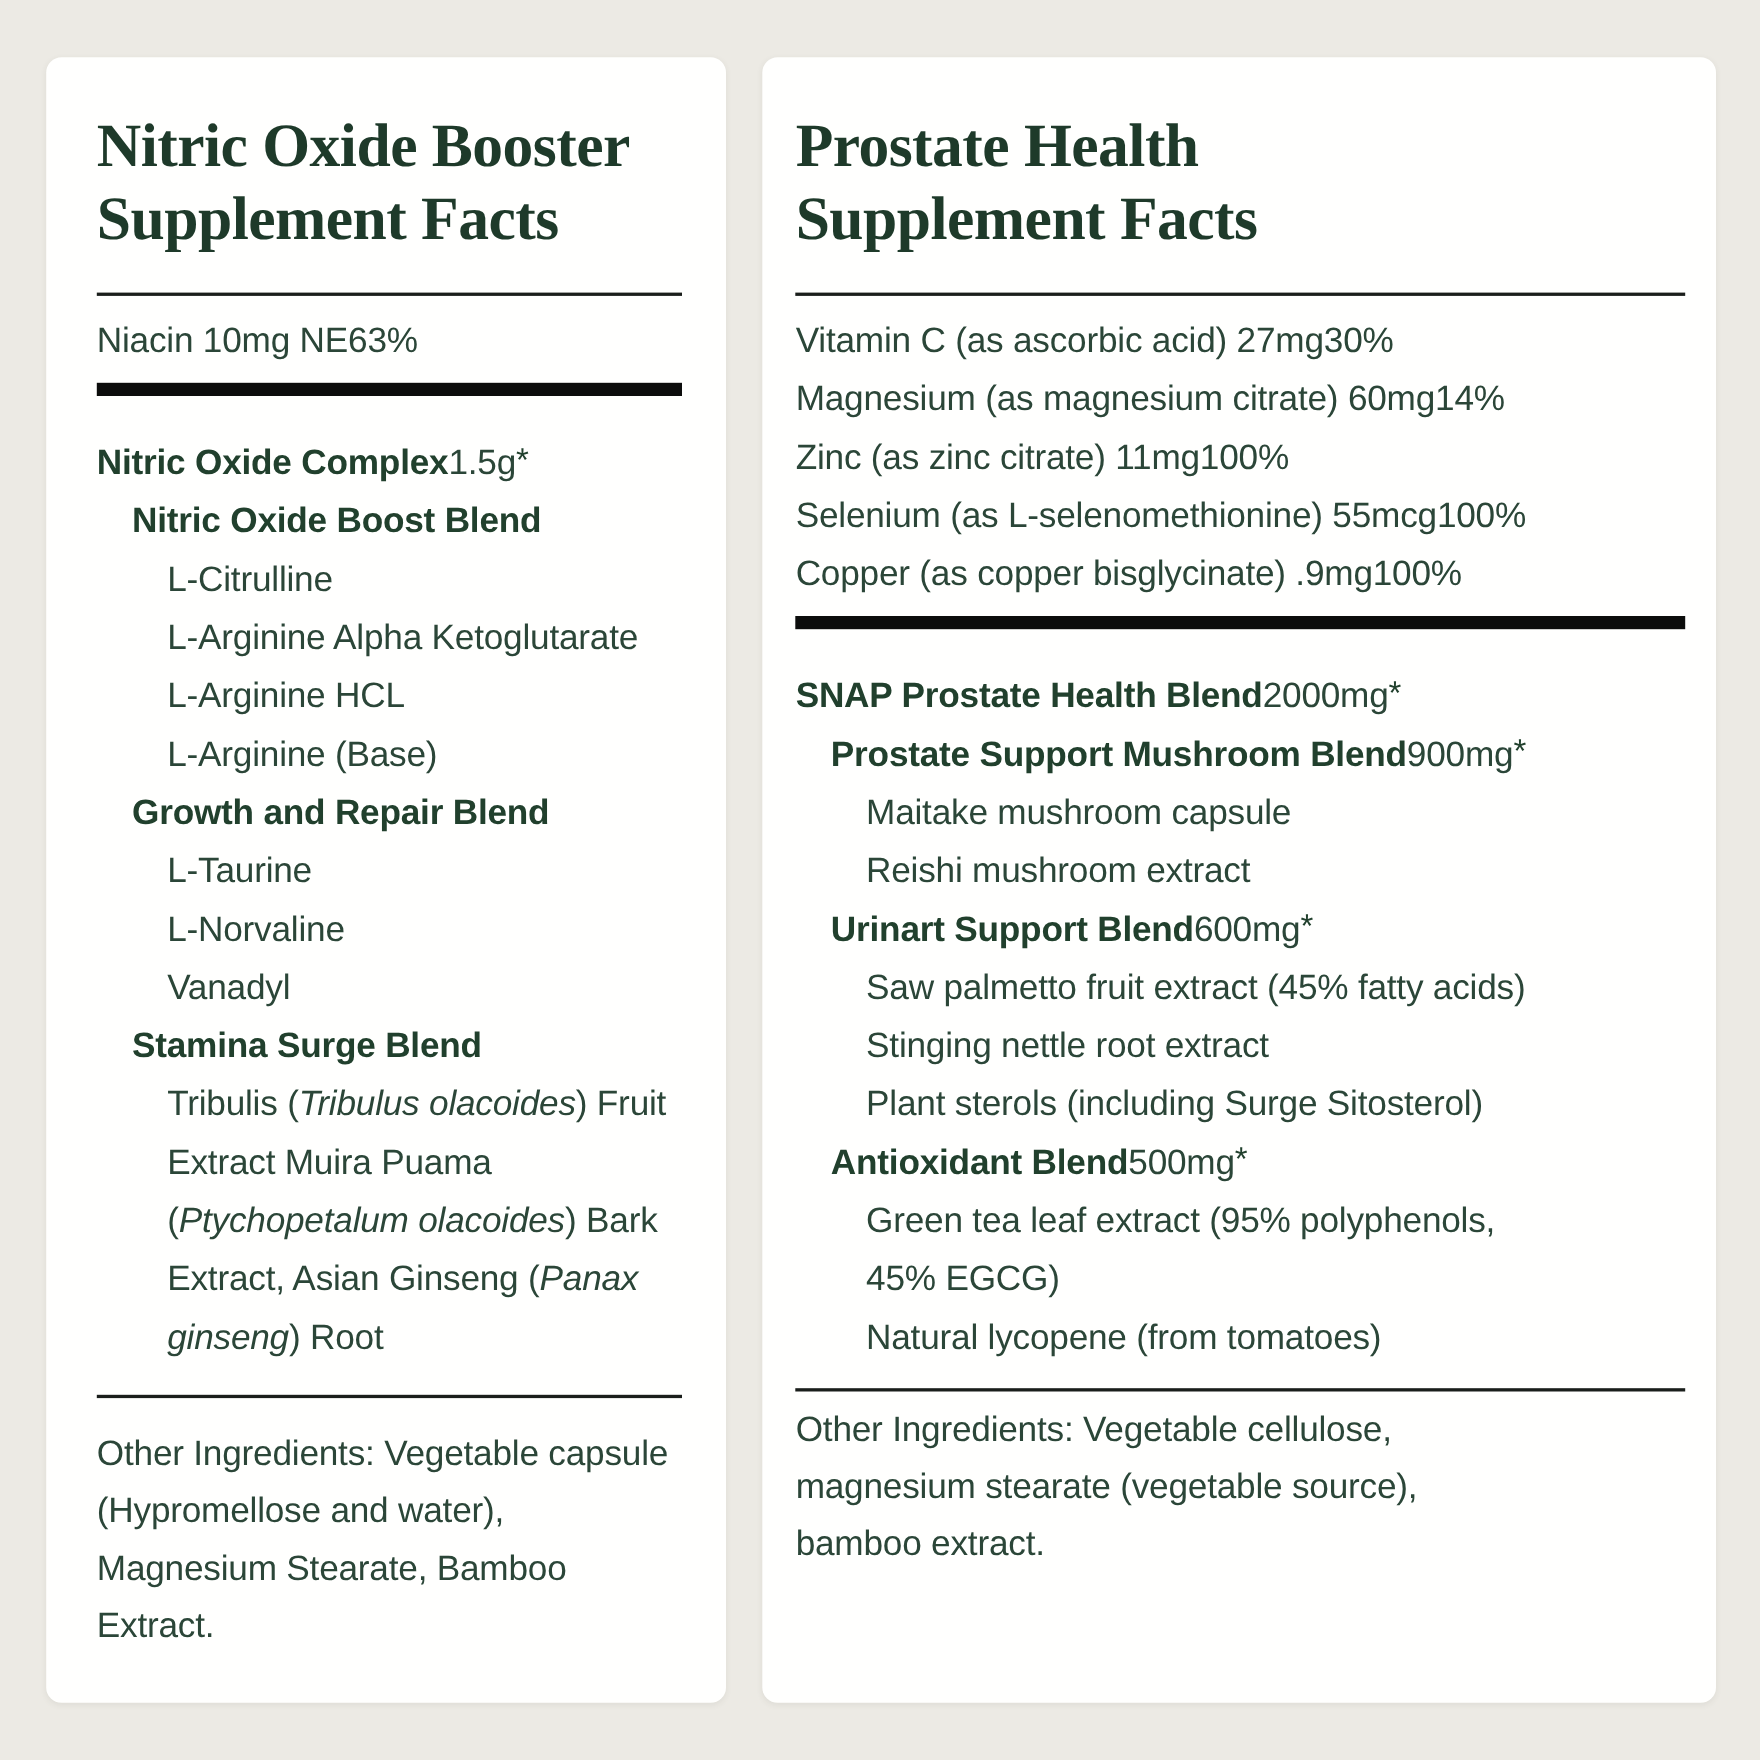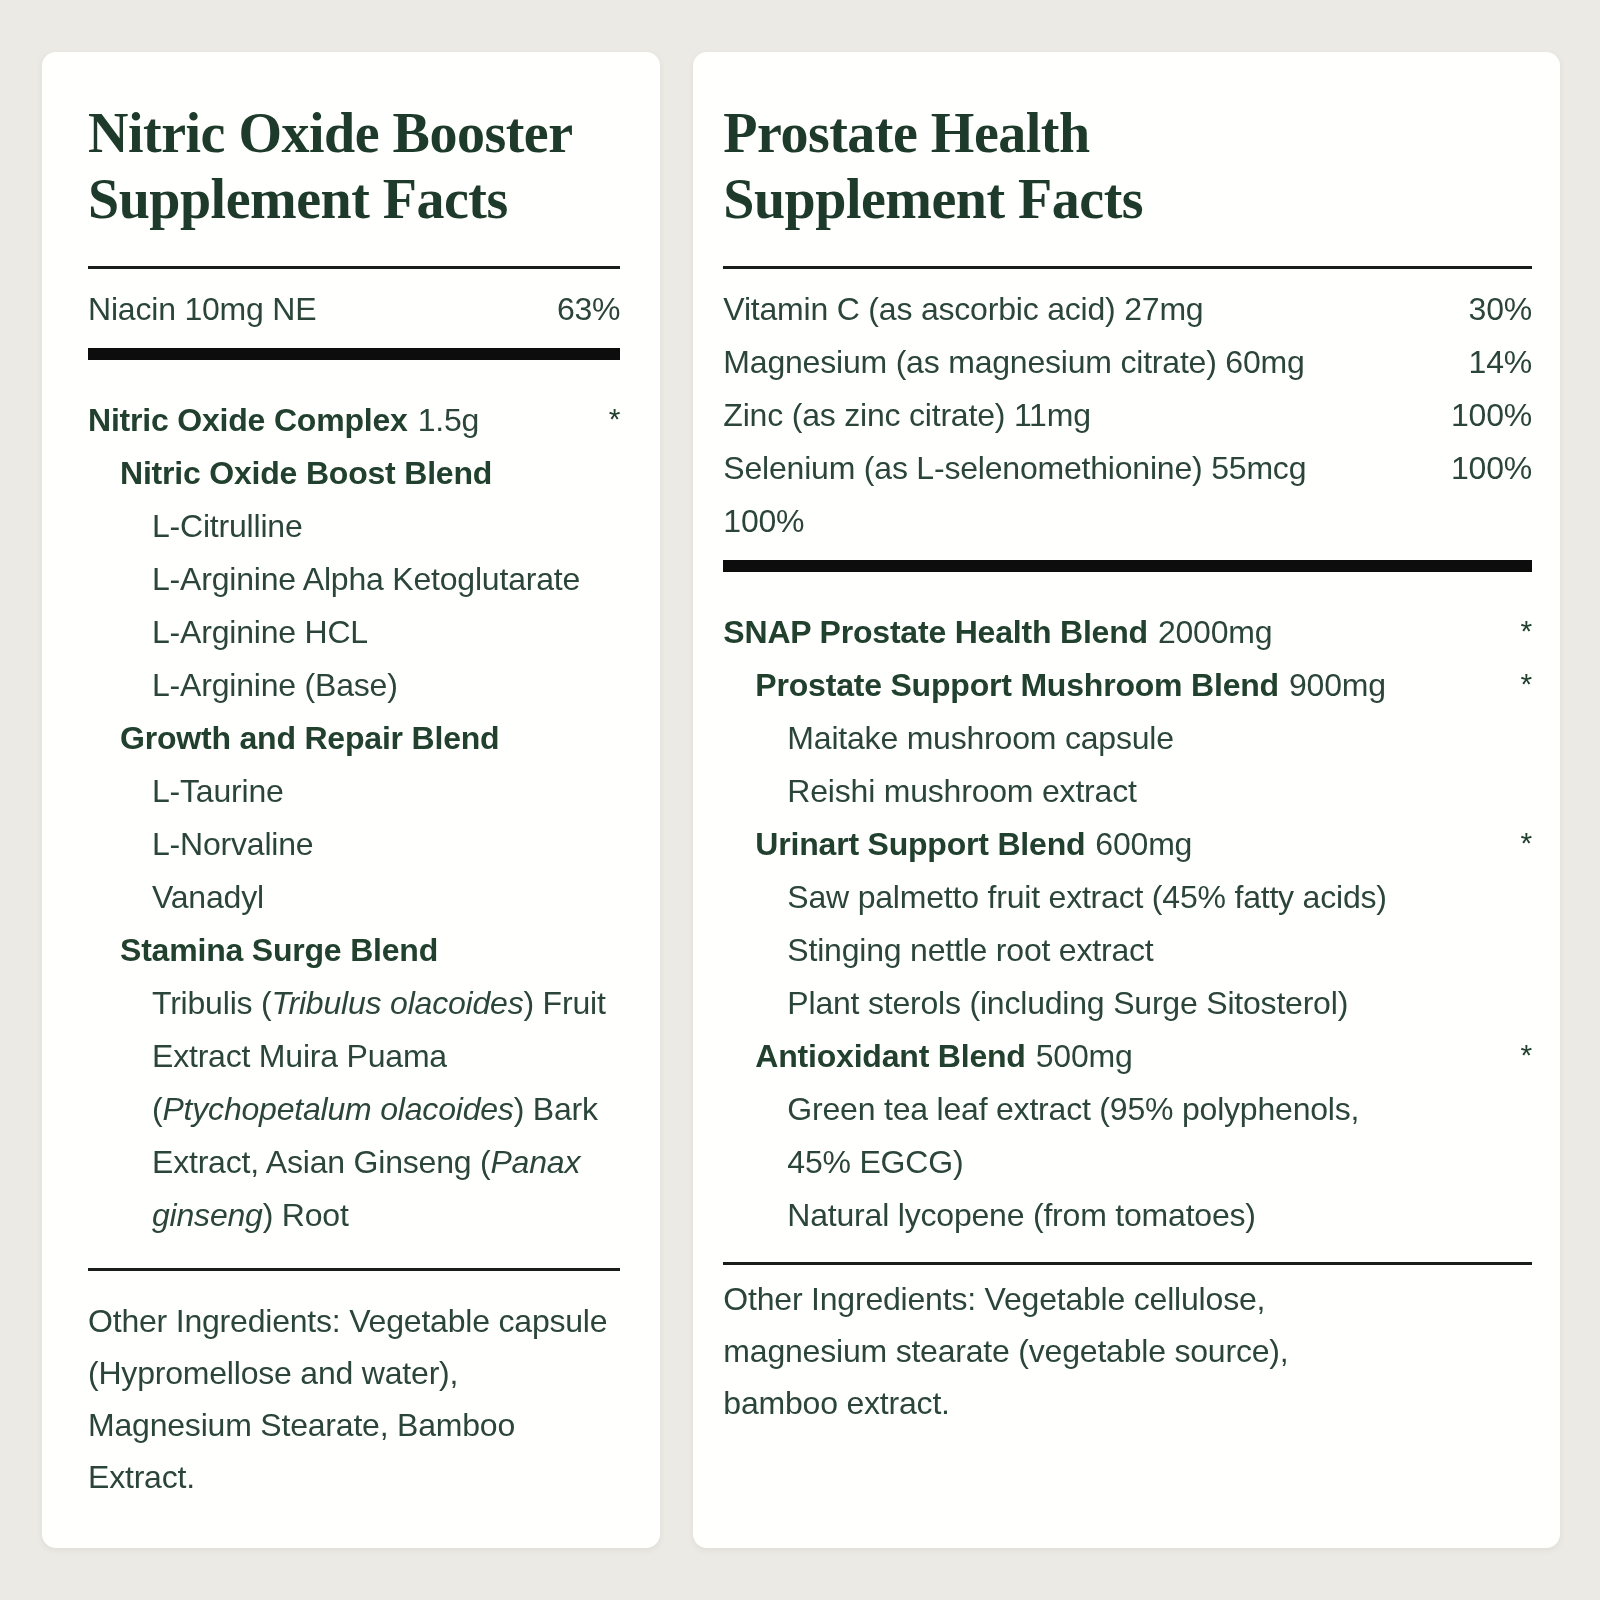--- a/index.html
+++ b/index.html
@@ -11,26 +11,26 @@
   body{background:var(--bg);font-family:"Liberation Sans","DejaVu Sans",sans-serif;}
   .canvas{width:1600px;height:1600px;display:flex;gap:33px;padding:52px 40px 52px 42px;background:var(--bg);}
   .panel{background:var(--panel);border-radius:14px;box-shadow:0 2px 6px rgba(60,60,50,0.08);overflow:hidden;}
   .panel-left{width:635px;padding:48px 40px 0 46px;}
   .panel-right{width:892px;padding:48px 28px 0 30px;}
   .title{font-family:"Liberation Serif","DejaVu Serif",serif;font-weight:700;font-size:56px;line-height:66px;color:var(--title);margin-bottom:34px;letter-spacing:-0.5px;}
   .title span{display:block;}
   .rule-thin{border-top:3px solid var(--rule);height:0;}
   .rule-thick{height:12px;background:var(--bar);}
   .nutrient-rows{padding:14px 0 12px;}
-  .row{display:flex;justify-content:space-between;align-items:flex-start;font-size:32px;line-height:53px;color:var(--text);letter-spacing:-0.2px;}
+  .row{display:flex;justify-content:flex-start;align-items:flex-start;font-size:32px;line-height:53px;color:var(--text);letter-spacing:-0.2px;}
   .rows{margin-top:34px;}
   .lvl1{padding-left:32px;}
   .lvl2{padding-left:64px;}
   b,.bold{font-weight:700;color:var(--heading);}
-  .amt{margin-left:10px;}
+  .amt{}
   .star{font-size:30px;line-height:50px;color:var(--heading);}
   .para-tribulis{max-width:546px;}
   .para-tribulis .inner{display:inline;}
   .narrow{max-width:674px;}
   .narrow .txt{display:inline-block;max-width:610px;}
   i{font-style:italic;}
   .divider2{margin-top:26px;}
   .other{font-size:32px;line-height:52px;color:var(--text);margin-top:24px;letter-spacing:-0.2px;}
   .panel-right .divider2{margin-top:20px;}
   .panel-right .other{margin-top:8px;max-width:640px;}
@@ -124,20 +124,21 @@
       </div>
       <div class="row">
         <span>Zinc (as zinc citrate) 11mg</span>
         <span>100%</span>
       </div>
       <div class="row">
         <span>Selenium (as L-selenomethionine) 55mcg</span>
         <span>100%</span>
       </div>
       <div class="row">
+        <span>Copper (as copper bisglycinate) .9mg</span>
         <span>100%</span>
       </div>
     </div>
 
     <div class="rule-thick"></div>
 
     <div class="rows">
       <div class="row">
         <span><b>SNAP Prostate Health Blend</b><span class="amt">2000mg</span></span>
         <span class="star">*</span>

